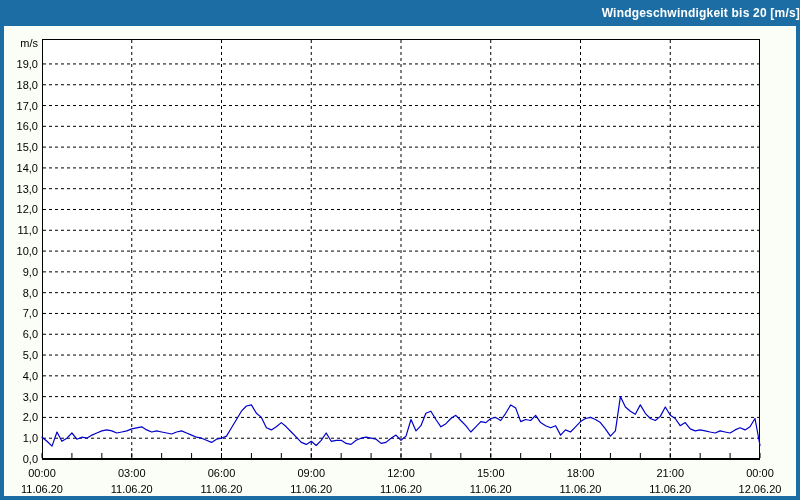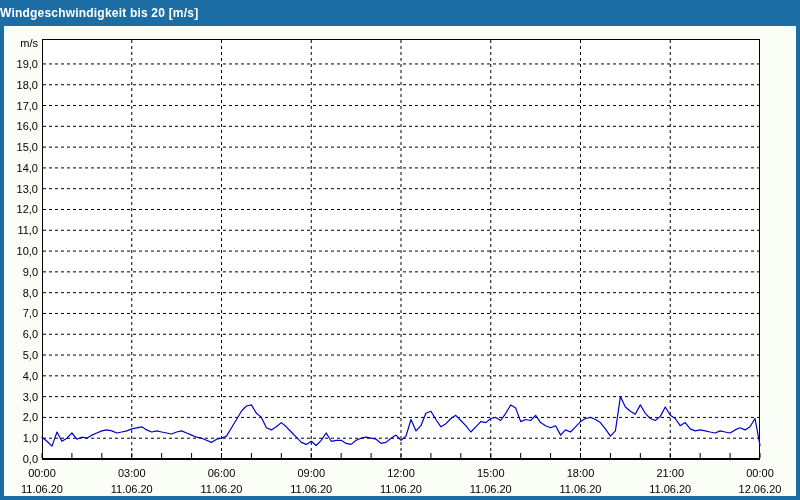--- a/index.html
+++ b/index.html
@@ -4,21 +4,21 @@
 <style>
   html,body{margin:0;padding:0;background:#ffffff;}
   #window{
     position:relative;width:800px;height:500px;
     font-family:"Liberation Sans",sans-serif;
     background:#FBFDF7;overflow:hidden;
   }
   #titlebar{
     position:absolute;left:0;top:0;width:800px;height:26px;
     background:#1C6DA4;color:#ffffff;
-    font-size:12px;font-weight:bold;line-height:26px;text-align:left;
+    font-size:12px;font-weight:bold;line-height:26px;text-align:right;
     letter-spacing:0.2px;
   }
   #content{
     position:absolute;left:0;top:26px;width:800px;height:474px;
     box-sizing:border-box;
     border-left:4px solid #1C6DA4;border-right:4px solid #1C6DA4;border-bottom:4px solid #1C6DA4;
     background:#FBFDF7;
   }
   svg{display:block;}
   text{font-family:"Liberation Sans",sans-serif;}

